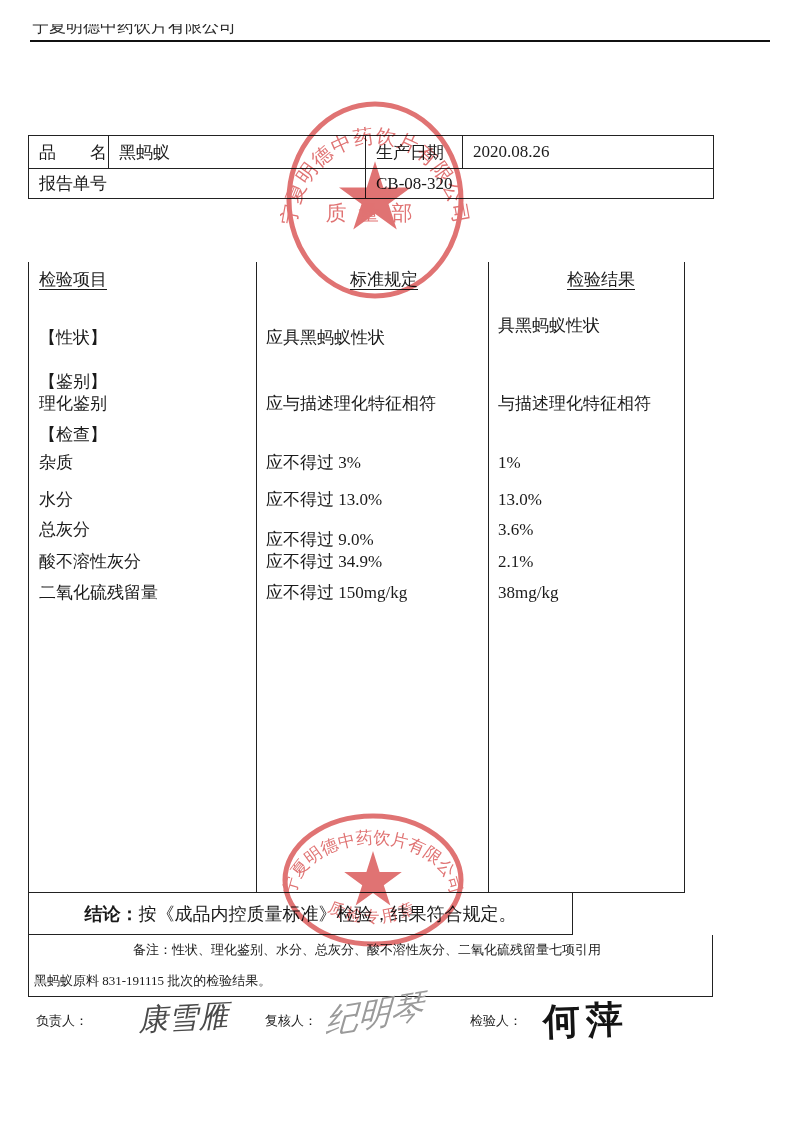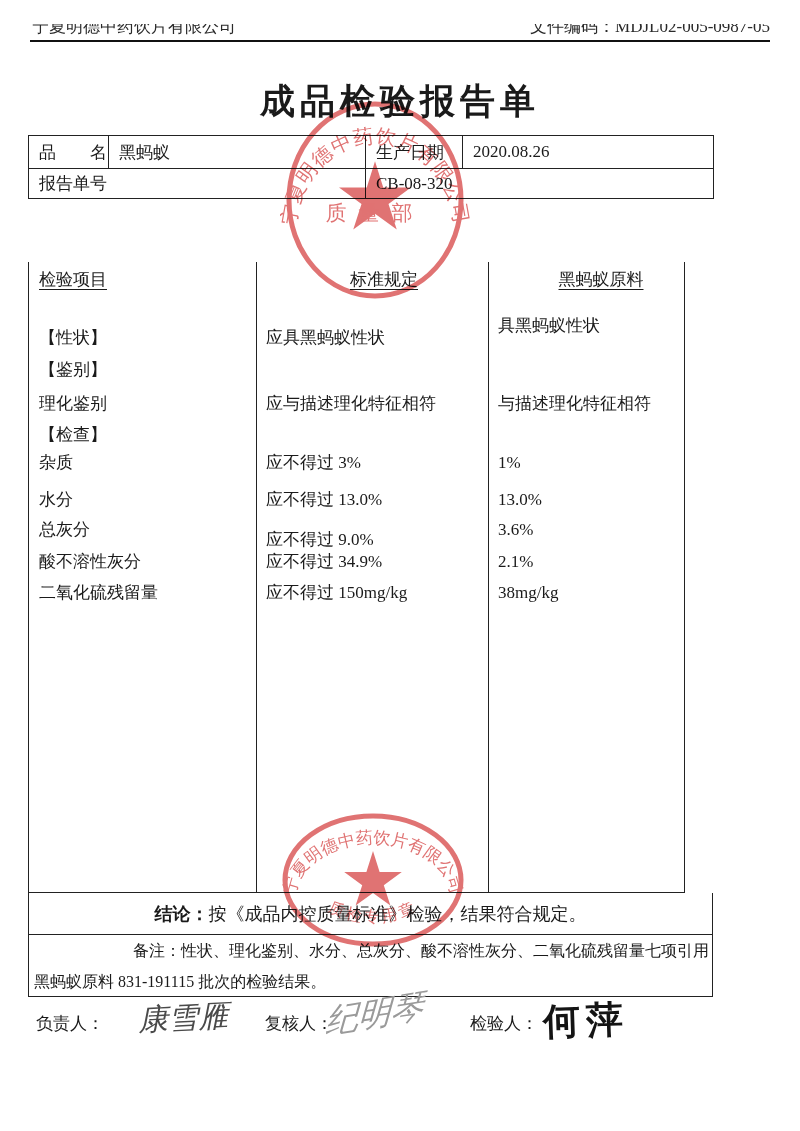--- a/index.html
+++ b/index.html
@@ -41,59 +41,55 @@
   }
   .vline{position:absolute;top:0;bottom:0;width:0;border-left:1px solid #222;}
   .iline{position:absolute;height:20px;line-height:20px;white-space:nowrap;}
   .col-head{text-decoration:underline;text-underline-offset:4px;}
   .c2{left:227px;width:232px;text-align:center;padding-left:12px;}
   .c3{left:459px;width:226px;text-align:center;}
   .c2l{left:237px;}
   .c3l{left:469px;}
   
   .concl{
-    position:absolute;left:28px;top:893px;width:685px;height:42px;
+    position:absolute;left:28px;top:893px;width:545px;height:42px;
     border-left:1px solid #222;border-right:1px solid #222;border-bottom:1px solid #222;
     box-sizing:border-box;
     display:flex;align-items:center;justify-content:center;
     font-size:18px;white-space:nowrap;
   }
   .concl b{font-weight:bold;}
   .remark{
     position:absolute;left:28px;top:935px;width:685px;height:62px;
     border-left:1px solid #222;border-right:1px solid #222;border-bottom:1px solid #222;
-    box-sizing:border-box;font-size:16px;padding-left:9px;
+    box-sizing:border-box;font-size:13px;padding-left:9px;
   }
   .remark .l1{position:absolute;left:104px;top:6px;white-space:nowrap;}
   .remark .l2{position:absolute;left:5px;top:37px;white-space:nowrap;}
   
-  .sig-label{position:absolute;top:1012px;font-size:17px;white-space:nowrap;}
+  .sig-label{position:absolute;top:1012px;font-size:13px;white-space:nowrap;}
   .hand{position:absolute;white-space:nowrap;font-family:"DejaVu Serif","Liberation Serif",serif;}
   .hand-manager{left:138px;top:998px;font-size:30px;color:#4a4a4a;transform:rotate(-3deg);font-style:italic;}
   .hand-reviewer{left:325px;top:992px;font-size:33px;color:#9a9a9a;transform:rotate(-9deg) skewX(-12deg);font-style:italic;}
   .hand-inspector{left:543px;top:996px;font-size:37px;color:#141414;font-weight:bold;transform:rotate(-2deg);letter-spacing:6px;}
   
   .stamp{position:absolute;mix-blend-mode:multiply;opacity:.8;pointer-events:none;}
   .stamp1{left:280px;top:98px;}
   .stamp2{left:278px;top:810px;}
 </style>
 </head>
 <body>
 
 <div class="sheet">
 
   <div class="hdr-clip hdr-left">
     <span class="inner">宁夏明德中药饮片有限公司</span>
   </div>
-  <div class="hdr-clip hdr-right">
-    <span class="inner">文件编码：MDJL02-005-0987-05</span>
-  </div>
   <div class="hdr-rule"></div>
 
-  <div class="title">成品检验报告单</div>
 
   <table class="info-table">
     <colgroup>
         <col style="width:80px">
         <col style="width:257px">
         <col style="width:97px">
         <col style="width:251px">
       </colgroup>
     <tbody>
         <tr style="height:33px">
@@ -108,27 +104,27 @@
     </tr>
   </tbody>
     </table>
 
   <div class="inspect">
     <div class="vline" style="left:227px"></div>
     <div class="vline" style="left:459px"></div>
 
     <div class="iline col-head" style="left:10px;top:8px">检验项目</div>
     <div class="iline col-head c2" style="top:8px">标准规定</div>
-    <div class="iline col-head c3" style="top:8px">黑蚂蚁原料</div>
+    <div class="iline col-head c3" style="top:8px">检验结果</div>
 
     <div class="iline" style="left:10px;top:66px">【性状】</div>
     <div class="iline c2l" style="top:66px">应具黑蚂蚁性状</div>
     <div class="iline c3l" style="top:54px">具黑蚂蚁性状</div>
 
-    <div class="iline" style="left:10px;top:98px">【鉴别】</div>
+    <div class="iline" style="left:10px;top:110px">【鉴别】</div>
 
     <div class="iline" style="left:10px;top:132px">理化鉴别</div>
     <div class="iline c2l" style="top:132px">应与描述理化特征相符</div>
     <div class="iline c3l" style="top:132px">与描述理化特征相符</div>
 
     <div class="iline" style="left:10px;top:163px">【检查】</div>
 
     <div class="iline" style="left:10px;top:191px">杂质</div>
     <div class="iline c2l" style="top:191px">应不得过 3%</div>
     <div class="iline c3l" style="top:191px">1%</div>

